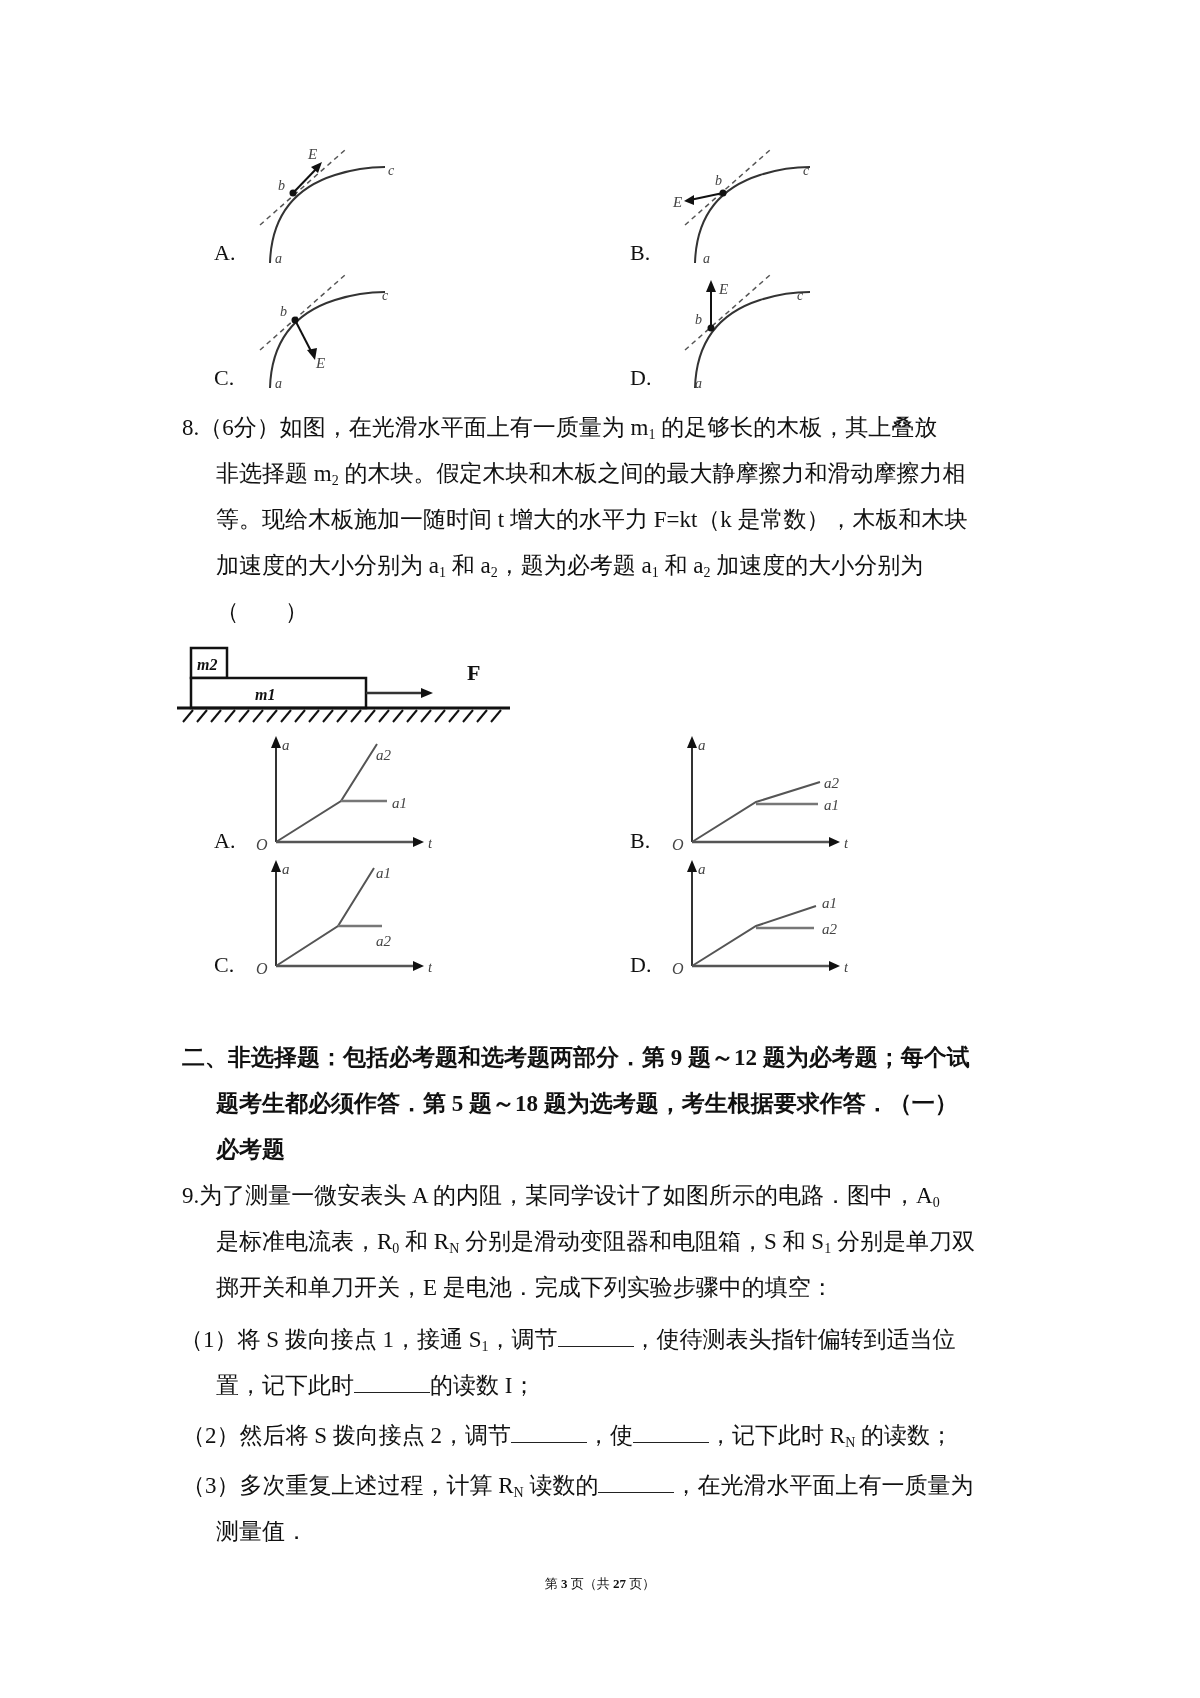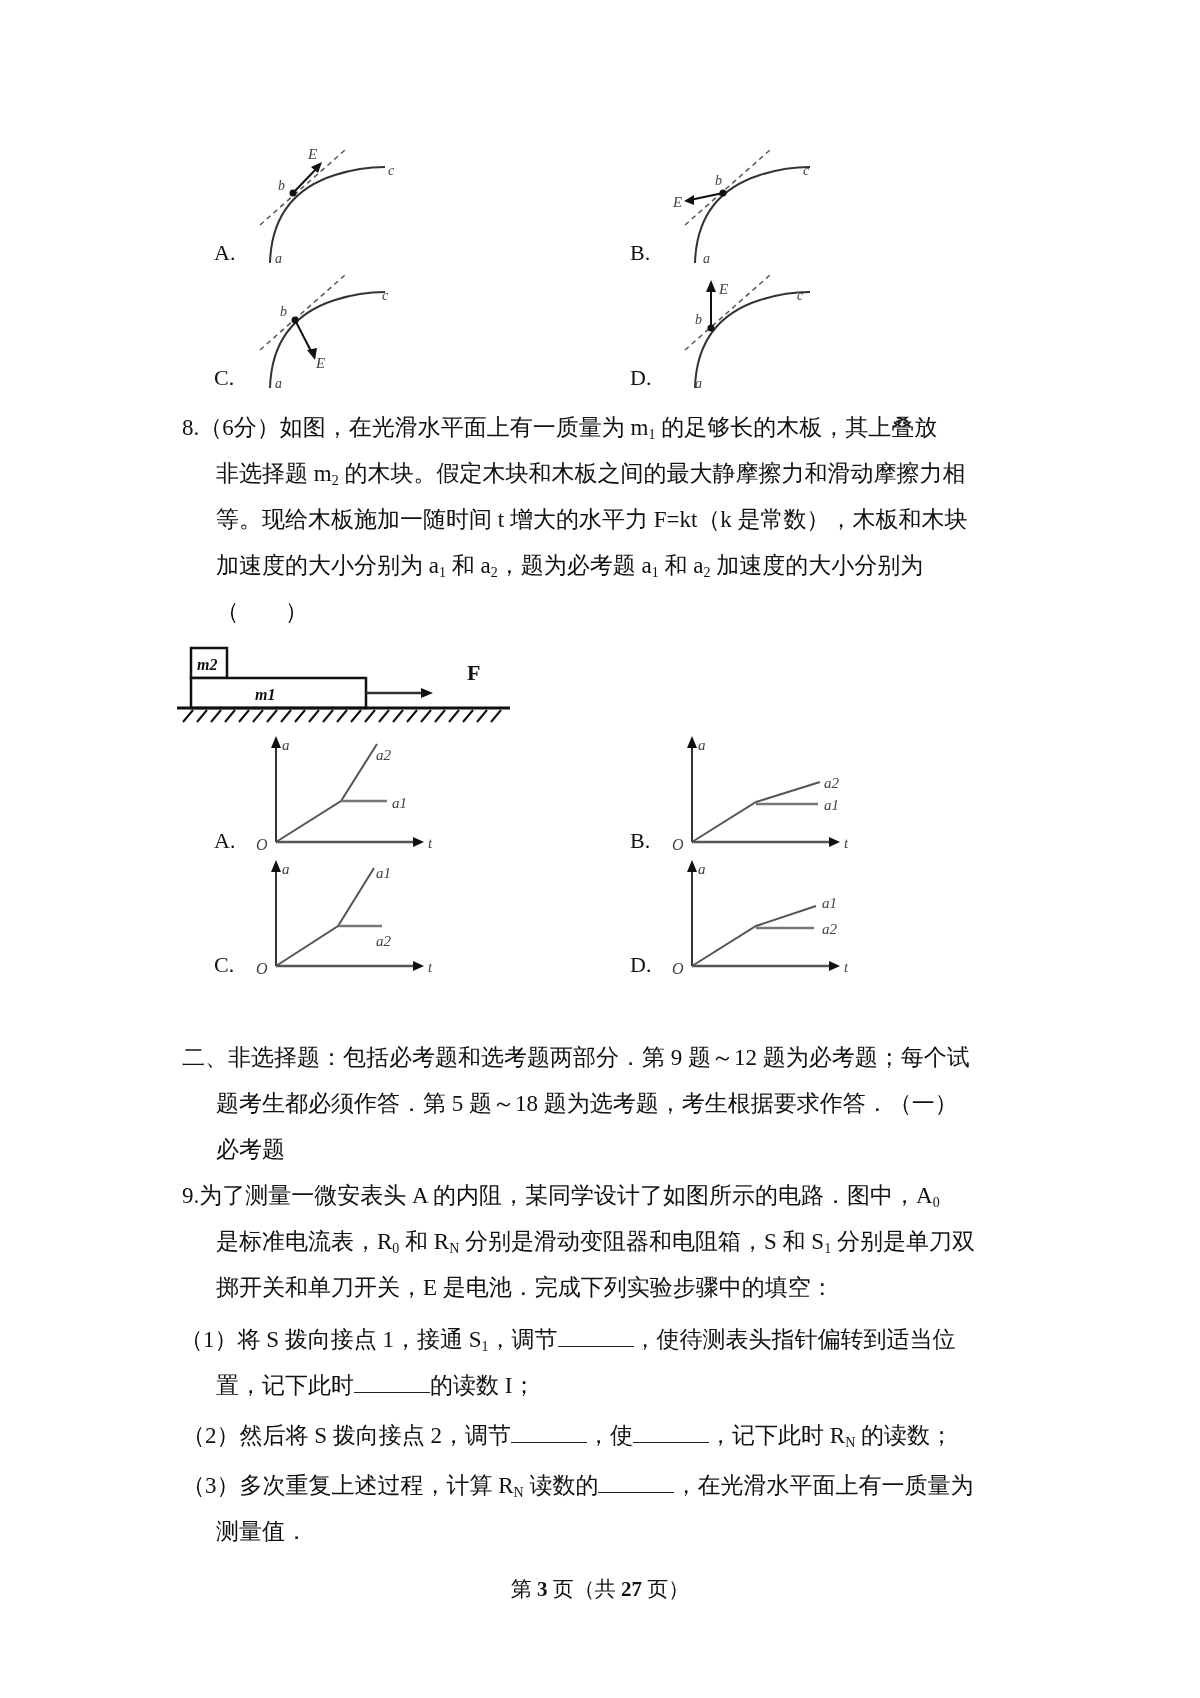--- a/index.html
+++ b/index.html
@@ -1,25 +1,25 @@
 <!DOCTYPE html>
 <html><head>
 <meta charset="utf-8">
 <style>
   html, body { margin: 0; padding: 0; background: #ffffff; }
   body { width: 1200px; height: 1698px; position: relative; overflow: hidden;
          font-family: "Liberation Serif", "DejaVu Serif", serif; color: #111; }
   .abs { position: absolute; }
   .optlabel { font-size: 22px; }
   .para { position: absolute; font-size: 23px; line-height: 46px; white-space: nowrap; }
-  .bold { font-weight: normal; }
+  .bold { font-weight: bold; }
   sub { font-size: 14px; vertical-align: -4px; line-height: 0; }
   .blank { display: inline-block; width: 76px; border-bottom: 1.5px solid #222; height: 20px; vertical-align: baseline; }
   svg text { font-family: "Liberation Serif", serif; font-style: italic; fill: #444; }
-  .footer { position: absolute; left: 0; width: 1200px; text-align: center; top: 1575px; font-size: 21px; }
+  .footer { position: absolute; left: 0; width: 1200px; text-align: center; top: 1575px; font-size: 13px; }
 </style>
 </head>
 <body>
 
 <div>
   <svg class="abs" style="left:240px;top:145px" width="170" height="120">
     <path d="M30 118 Q32 50 95 30 Q120 22 145 22" stroke="#333" stroke-width="2" fill="none"></path>
     <line x1="20" y1="80" x2="105" y2="5" stroke="#555" stroke-width="1.5" stroke-dasharray="5,4"></line>
     <circle cx="53" cy="48" r="3.5" fill="#111"></circle>
     <line x1="53" y1="48" x2="78" y2="22" stroke="#111" stroke-width="2"></line>

